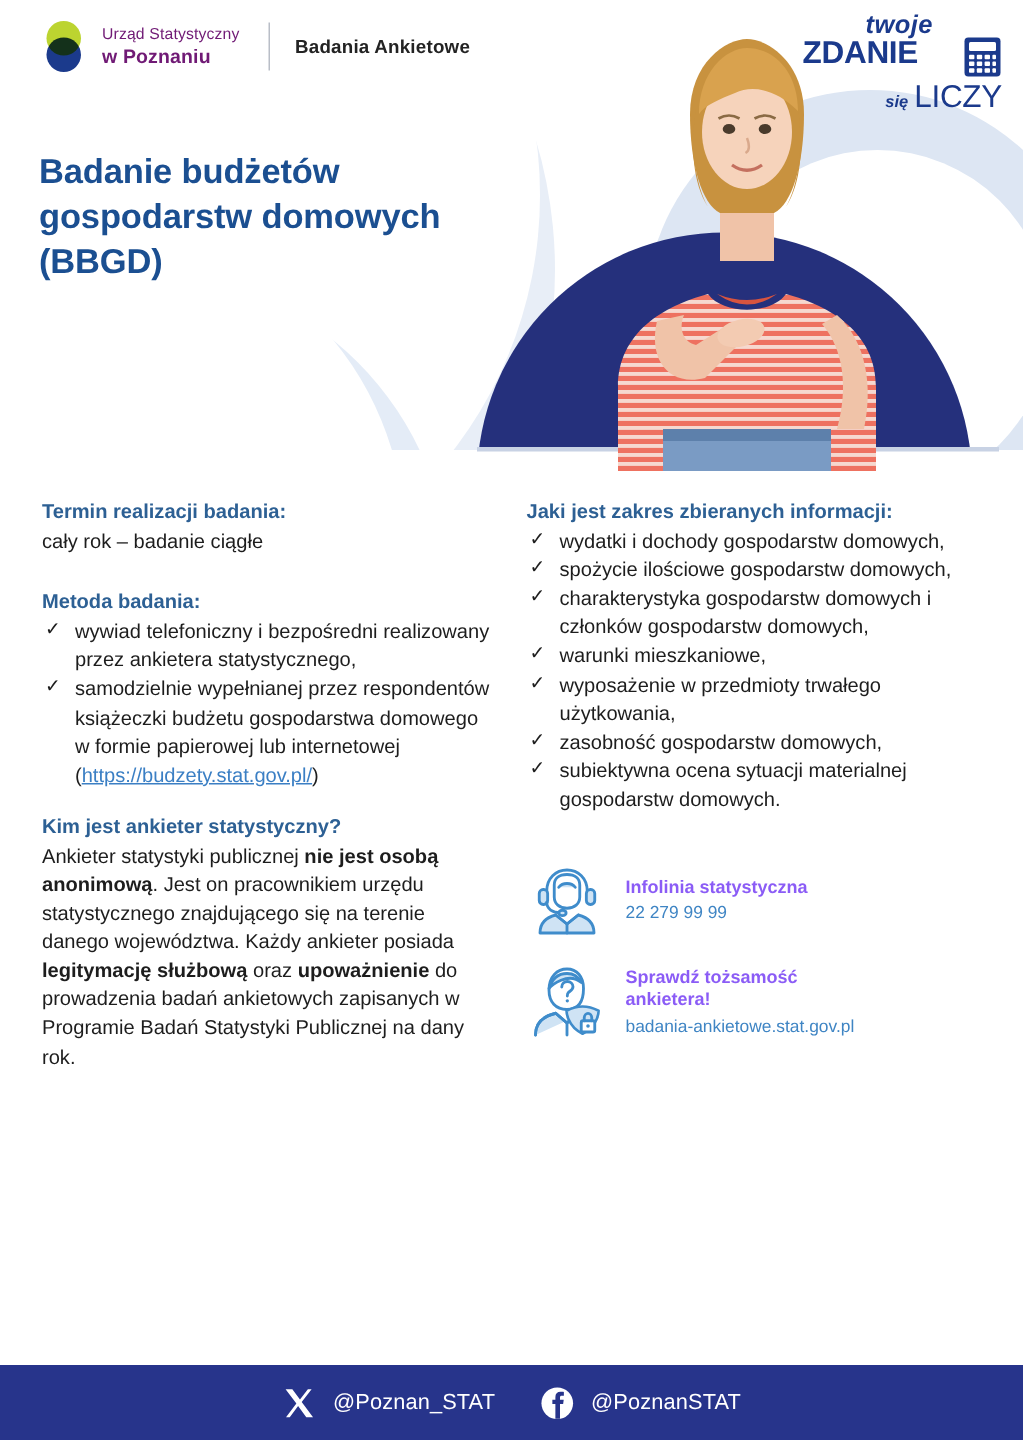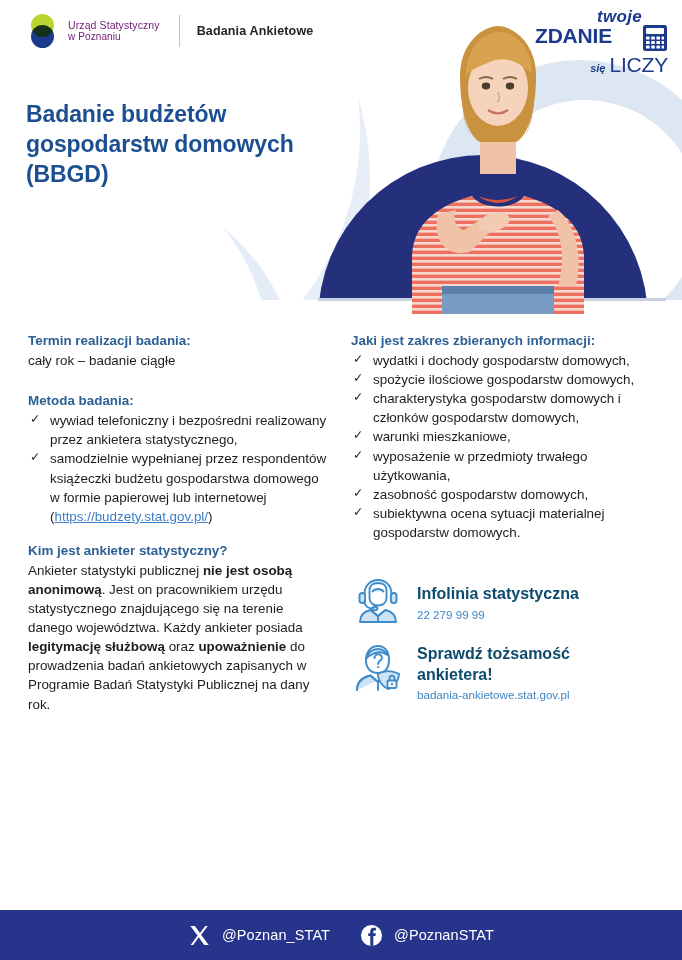--- a/index.html
+++ b/index.html
@@ -127,42 +127,42 @@
     width: 23px; height: 23px; border-radius: 50%;
     background: #1b3a8c;
     mix-blend-mode: multiply;
   }
   .us-text {
     margin-left: 8px;
     color: #701a75;
     line-height: 1.18;
   }
   .us-text .l1 { font-size: 10.5px; letter-spacing: .1px; }
-  .us-text .l2 { font-size: 10px; letter-spacing: .1px; }
+  .us-text .l2 { font-size: 13px; letter-spacing: .1px; font-weight: bold; }
   .logo-div {
     width: 1px; height: 32px; background: #b9bec7;
     margin: 0 17px 0 19px;
   }
   .badania-label {
     font-size: 12.5px; font-weight: bold; color: #232323;
     letter-spacing: .15px;
   }
 
   
   .tz-logo {
     position: absolute;
     right: 14px; top: 8px;
     z-index: 25;
     color: #1b3a8c;
     text-align: right;
   }
   .tz-row1 {
     font-size: 17px; font-style: italic; font-weight: bold;
     letter-spacing: .3px; line-height: 1;
-    margin-right: 26px; margin-bottom: 1px;
+    margin-right: 46px; margin-bottom: 1px;
   }
   .tz-row2 {
     display: flex; align-items: flex-start; justify-content: center; gap: 28px;
   }
   .tz-zdanie {
     font-size: 21px; font-weight: bold; line-height: .95;
     letter-spacing: -.2px;
   }
   .tz-calc {
     width: 26px; height: 28px; margin-left: 2px; margin-top: -2px;
@@ -261,21 +261,21 @@
     display: flex;
     align-items: flex-start;
     margin-bottom: 14px;
   }
   .contact-ico {
     width: 54px; height: 54px; flex: none;
     margin-right: 12px;
   }
   .contact-txt { padding-top: 12px; }
   .contact-title {
-    font-size: 16px; font-weight: bold; color: #0c4a6e;
+    font-size: 12px; font-weight: bold; color: #8b5cf6;
     line-height: 1.28;
   }
   .contact-sub {
     font-size: 11.6px; color: #3f85c4; margin-top: 2px;
     line-height: 1.3;
   }
   .contact.second .contact-txt { padding-top: 4px; }
 
   
   .footer {

